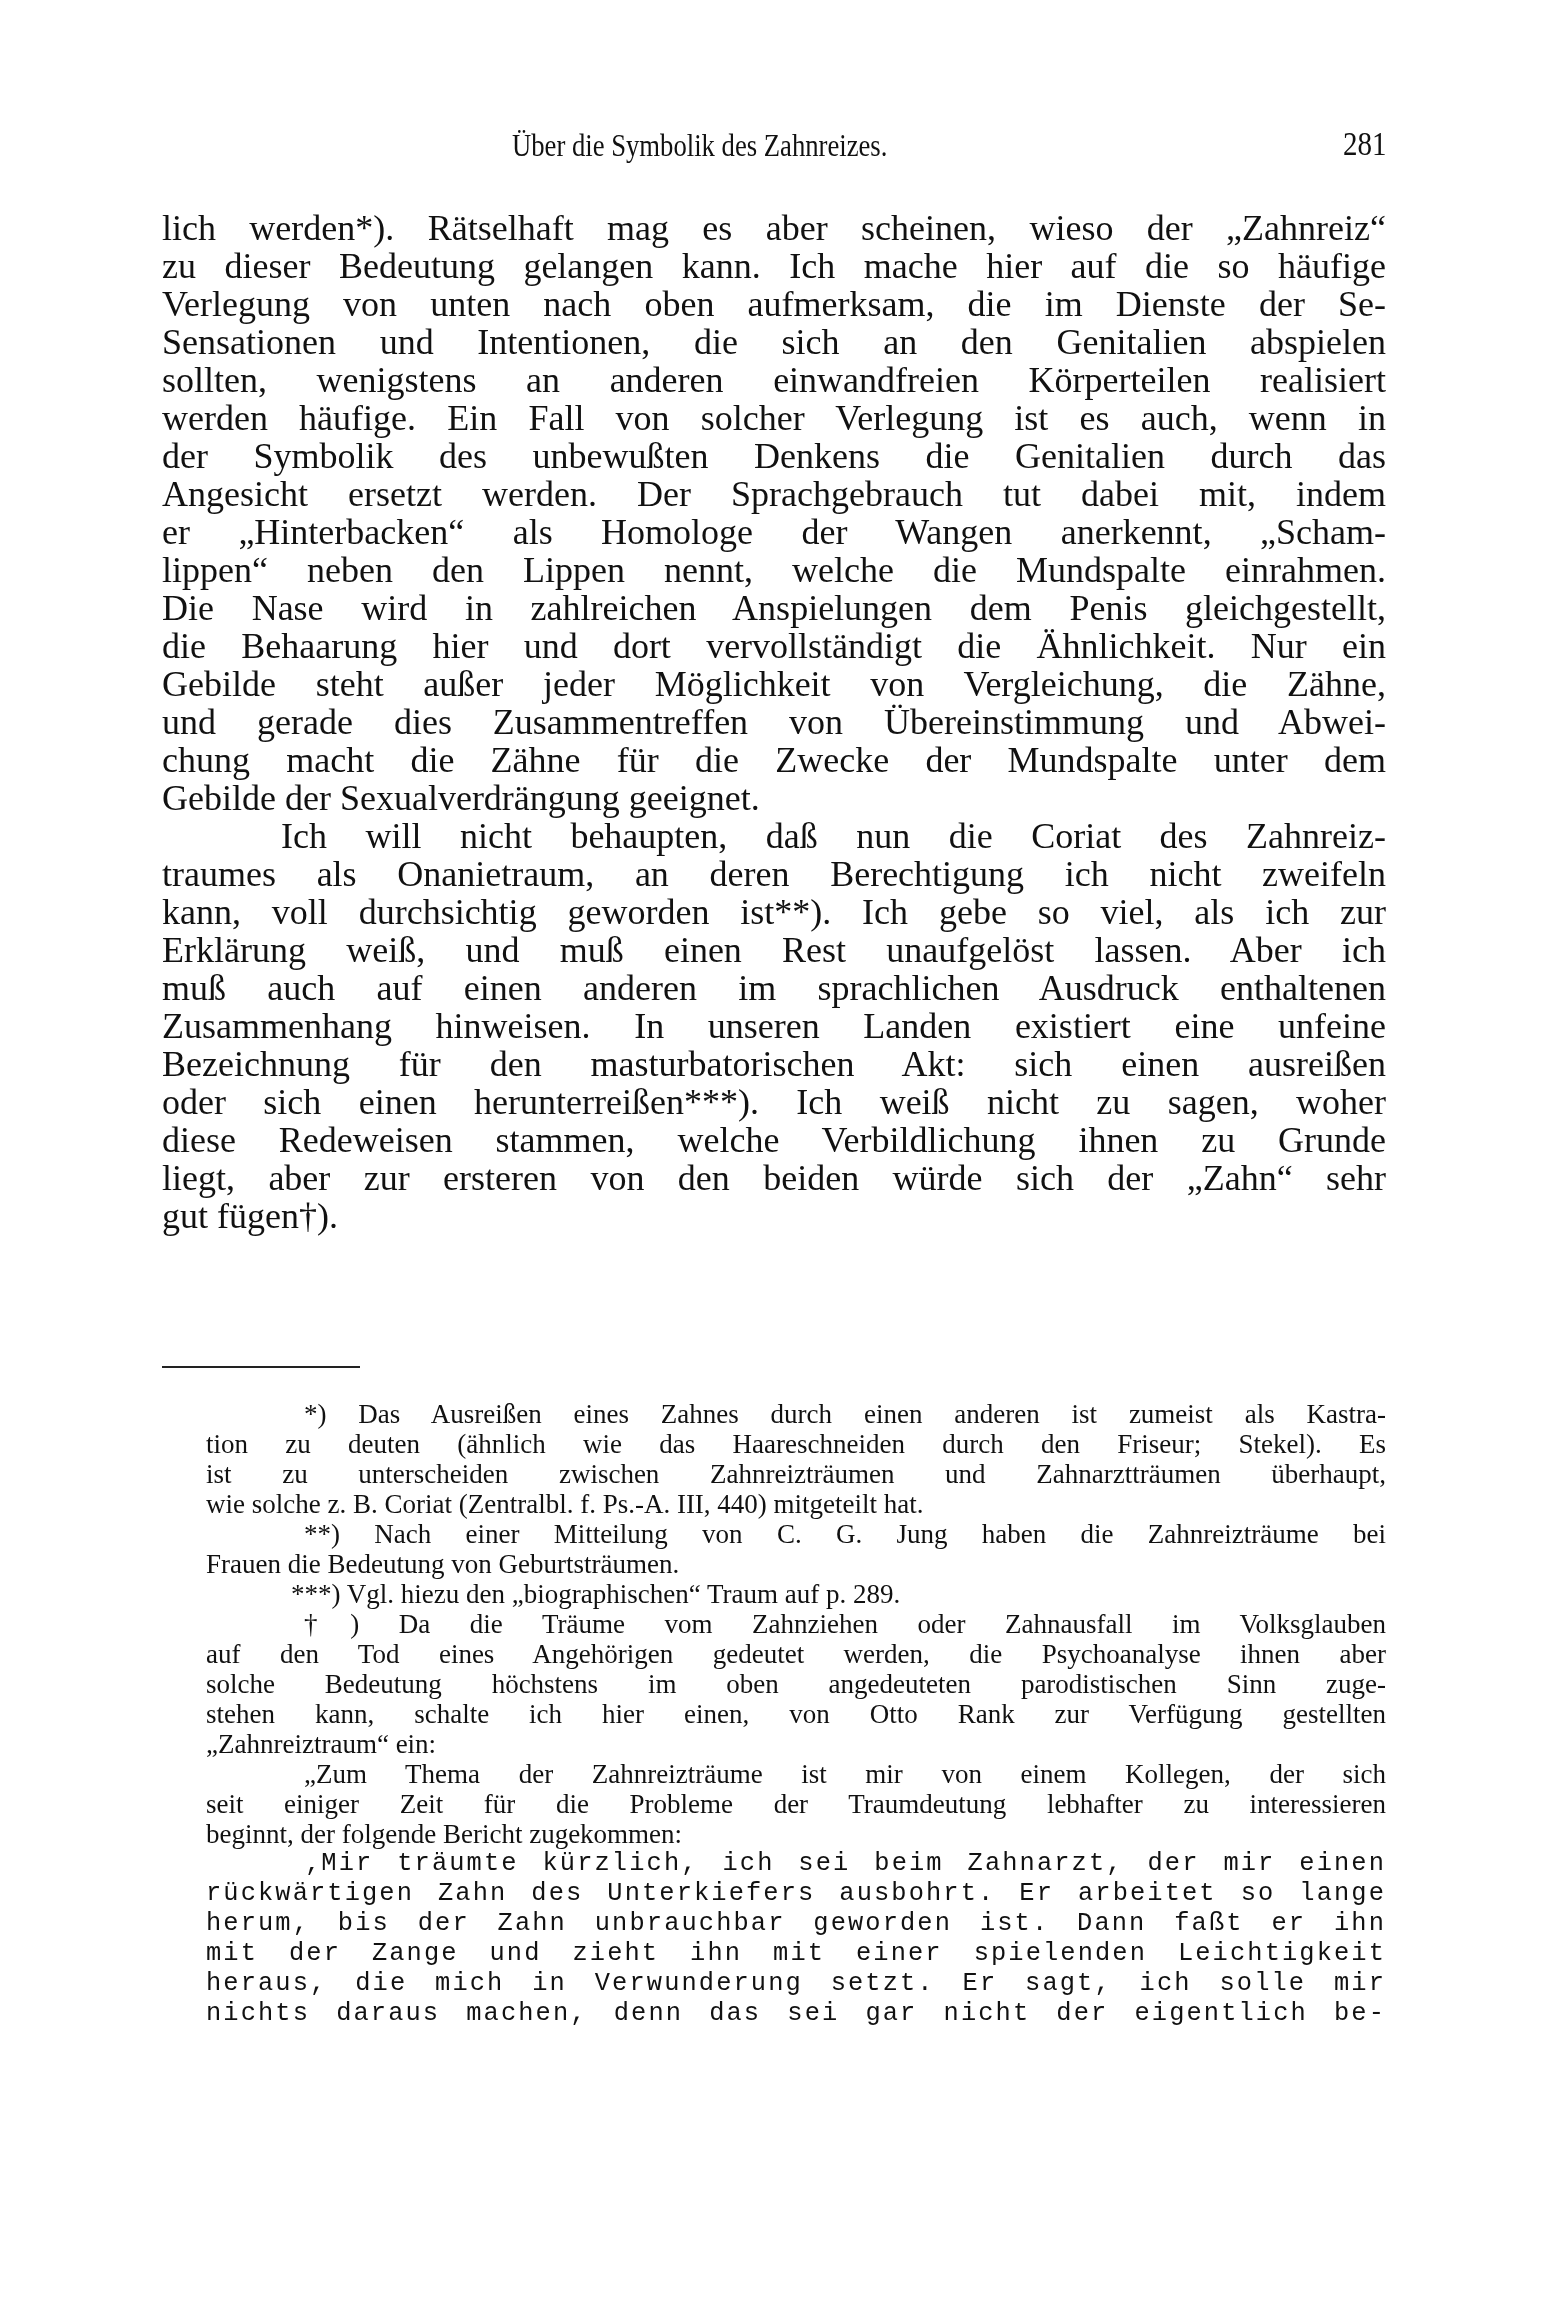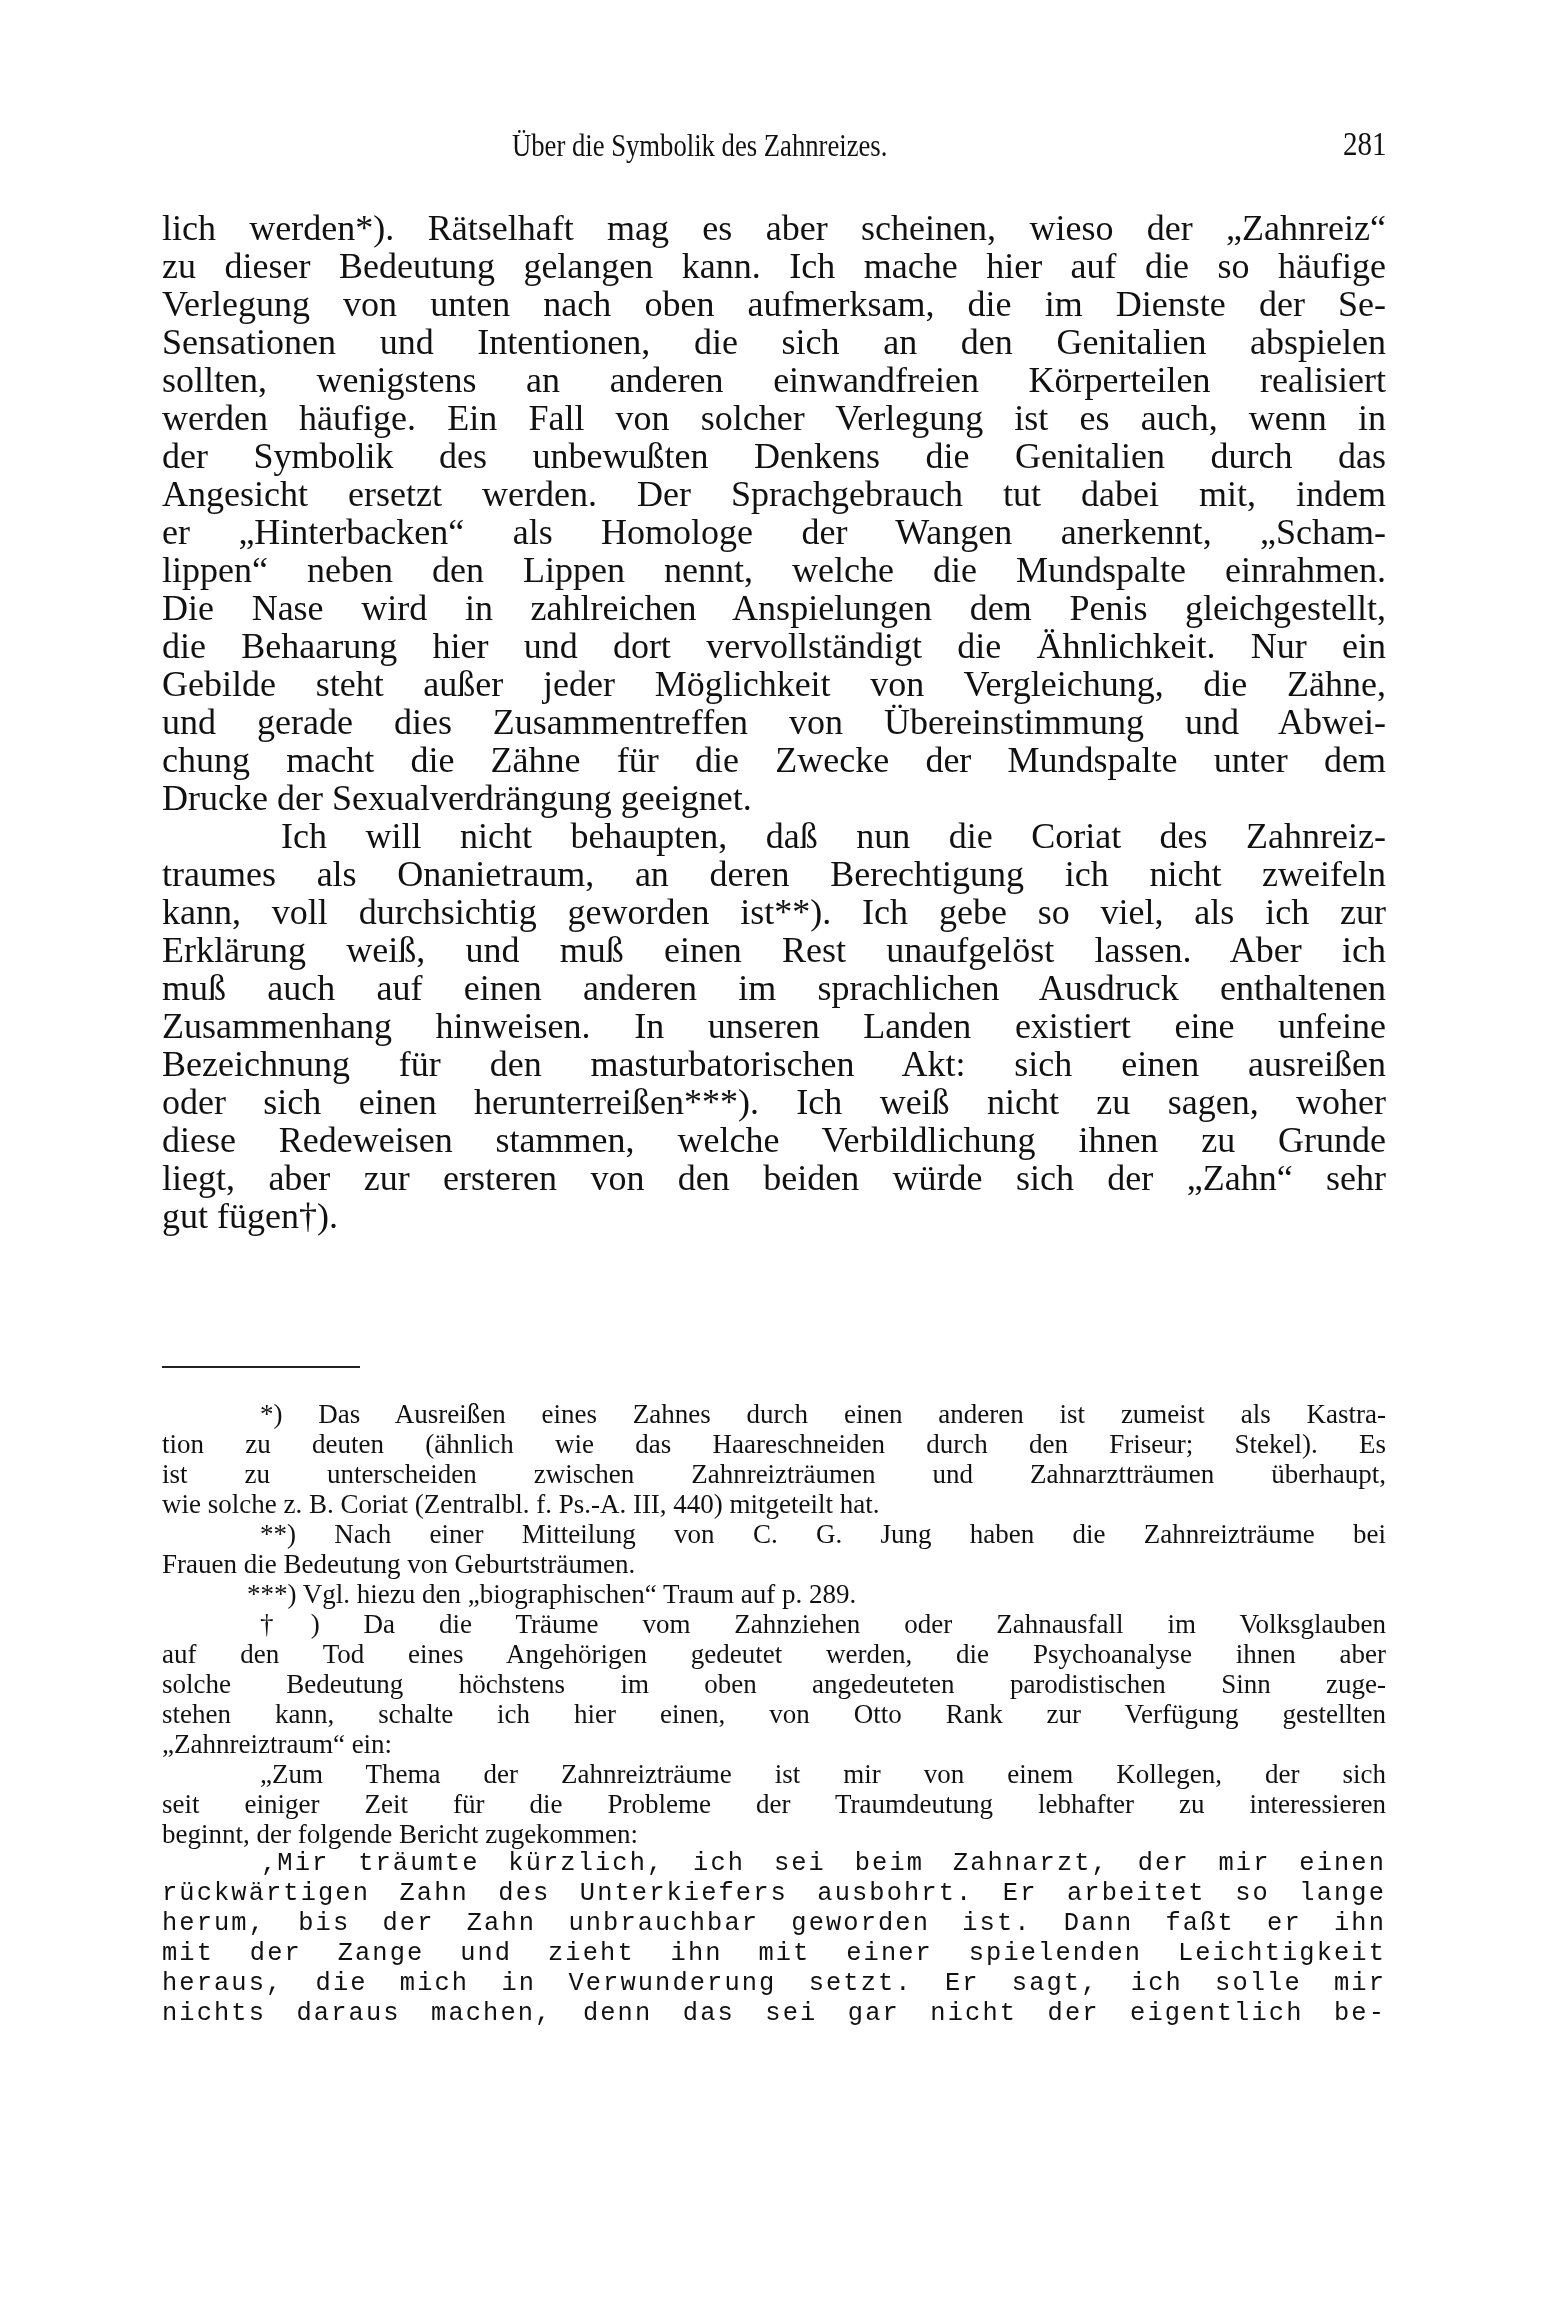--- a/index.html
+++ b/index.html
@@ -7,21 +7,21 @@
   .page { position: absolute; left: 162px; top: 0; width: 1224px; font-family: "Liberation Serif", "DejaVu Serif", serif; }
   .header { position: absolute; top: 128px; left: 0; width: 1224px; height: 47px; }
   .running-title { position: absolute; left: 350px; top: 0; font-size: 31px; transform: scaleX(0.86); transform-origin: left top; white-space: nowrap; }
   .page-number { position: absolute; right: 0; top: -1.9px; font-size: 33px; transform: scaleX(0.88); transform-origin: right top; }
   .body-text { position: absolute; top: 209px; left: 0; width: 1224px; }
   .line { display: block; font-size: 36px; height: 38px; line-height: 38px; white-space: nowrap; text-align: justify; text-align-last: justify; transform-origin: left top; }
   .line.last { text-align-last: left; }
   .line.indent { padding-left: 119px; box-sizing: border-box; }
   .rule { position: absolute; left: 0; top: 1366px; width: 198px; height: 1.9px; background: #222; }
   .notes { position: absolute; top: 1399px; left: 0; width: 1224px; }
-  .nline { display: block; font-size: 27px; height: 30px; line-height: 30px; white-space: nowrap; text-align: justify; text-align-last: justify; }
+  .nline { display: block; font-size: 27px; height: 30px; line-height: 30px; white-space: nowrap; text-align: justify; text-align-last: justify; margin-left: 44px; }
   .nline.last { text-align-last: left; }
   .nline.indent { padding-left: 98px; box-sizing: border-box; }
   .nline.indent2 { padding-left: 85px; box-sizing: border-box; }
   .nline.spaced { letter-spacing: 2.1px; font-family: "Liberation Mono", "DejaVu Sans Mono", monospace; font-size: 25.4px; }
 </style>
 </head>
 <body>
 
 <div class="page">
   <div class="header">
@@ -38,21 +38,21 @@
     <span class="line">werden häufige. Ein Fall von solcher Verlegung ist es auch, wenn in</span>
     <span class="line">der Symbolik des unbewußten Denkens die Genitalien durch das</span>
     <span class="line">Angesicht ersetzt werden. Der Sprachgebrauch tut dabei mit, indem</span>
     <span class="line">er „Hinterbacken“ als Homologe der Wangen anerkennt, „Scham-</span>
     <span class="line">lippen“ neben den Lippen nennt, welche die Mundspalte einrahmen.</span>
     <span class="line">Die Nase wird in zahlreichen Anspielungen dem Penis gleichgestellt,</span>
     <span class="line">die Behaarung hier und dort vervollständigt die Ähnlichkeit. Nur ein</span>
     <span class="line">Gebilde steht außer jeder Möglichkeit von Vergleichung, die Zähne,</span>
     <span class="line">und gerade dies Zusammentreffen von Übereinstimmung und Abwei-</span>
     <span class="line">chung macht die Zähne für die Zwecke der Mundspalte unter dem</span>
-    <span class="line last">Drucke der Sexualverdrängung geeignet.</span>
+    <span class="line last">Gebilde der Sexualverdrängung geeignet.</span>
     <span class="line indent">Ich will nicht behaupten, daß nun die Coriat des Zahnreiz-</span>
     <span class="line">traumes als Onanietraum, an deren Berechtigung ich nicht zweifeln</span>
     <span class="line">kann, voll durchsichtig geworden ist**). Ich gebe so viel, als ich zur</span>
     <span class="line">Erklärung weiß, und muß einen Rest unaufgelöst lassen. Aber ich</span>
     <span class="line">muß auch auf einen anderen im sprachlichen Ausdruck enthaltenen</span>
     <span class="line">Zusammenhang hinweisen. In unseren Landen existiert eine unfeine</span>
     <span class="line">Bezeichnung für den masturbatorischen Akt: sich einen ausreißen</span>
     <span class="line">oder sich einen herunterreißen***). Ich weiß nicht zu sagen, woher</span>
     <span class="line">diese Redeweisen stammen, welche Verbildlichung ihnen zu Grunde</span>
     <span class="line">liegt, aber zur ersteren von den beiden würde sich der „Zahn“ sehr</span>

